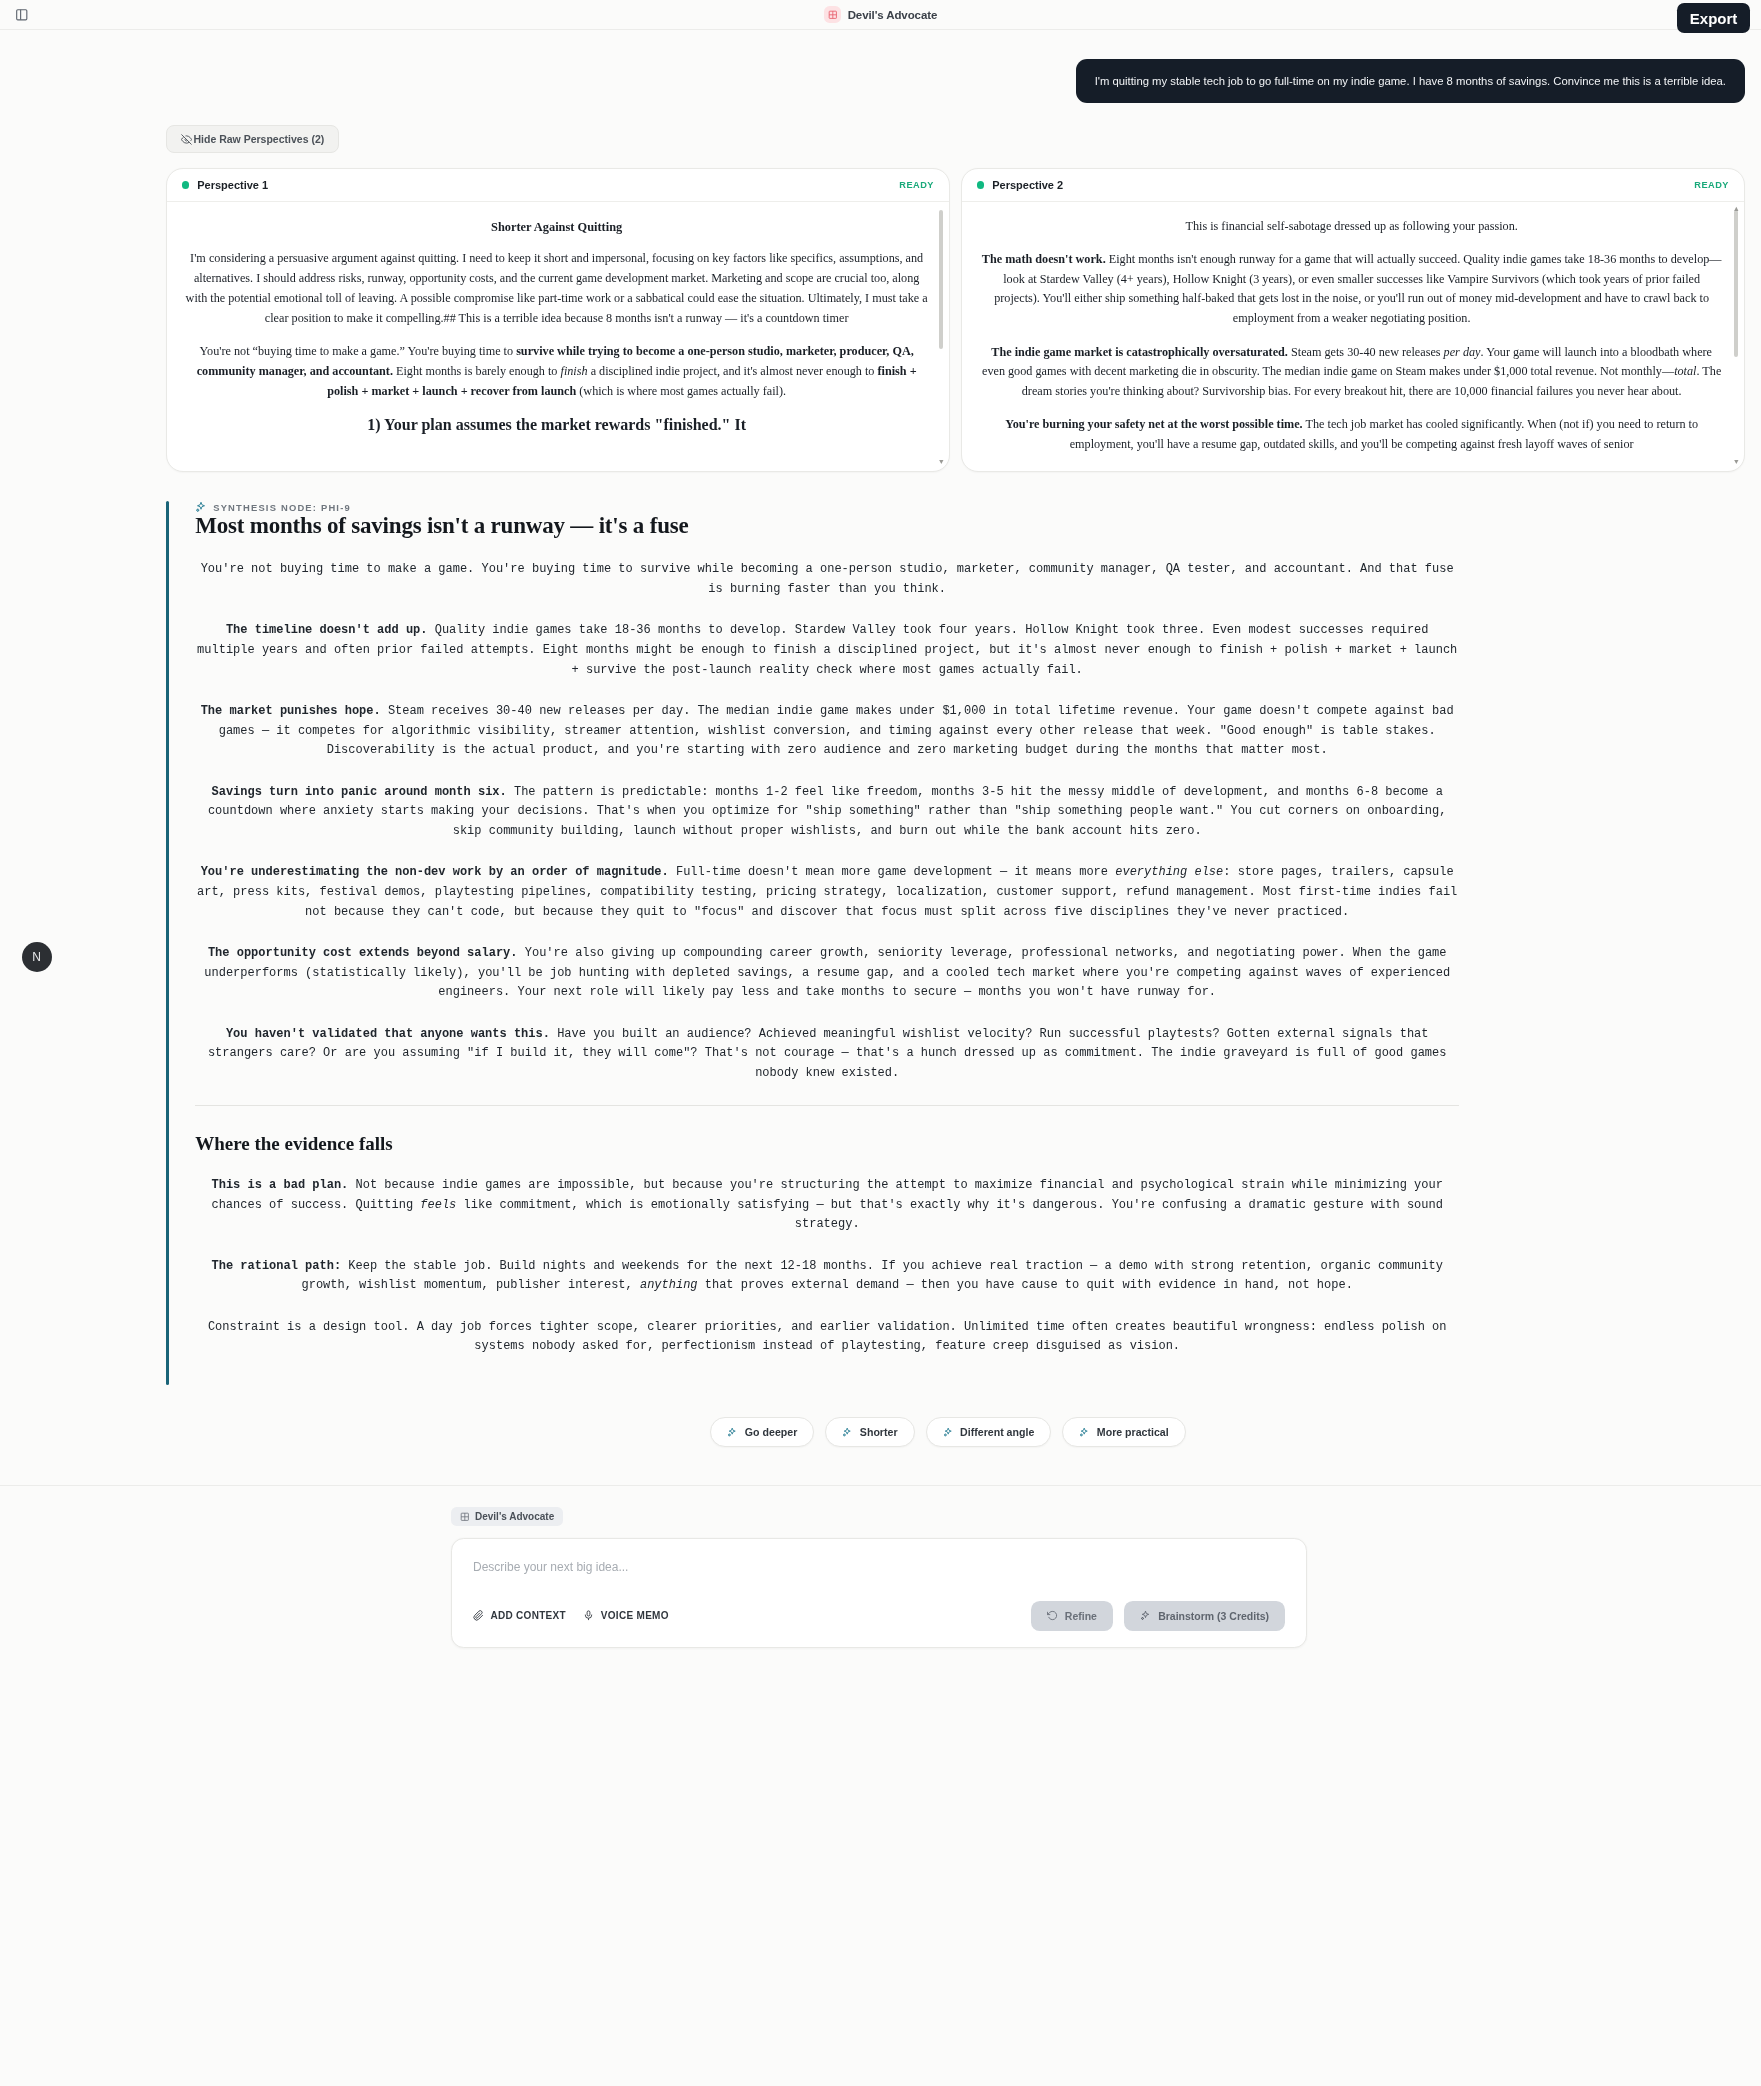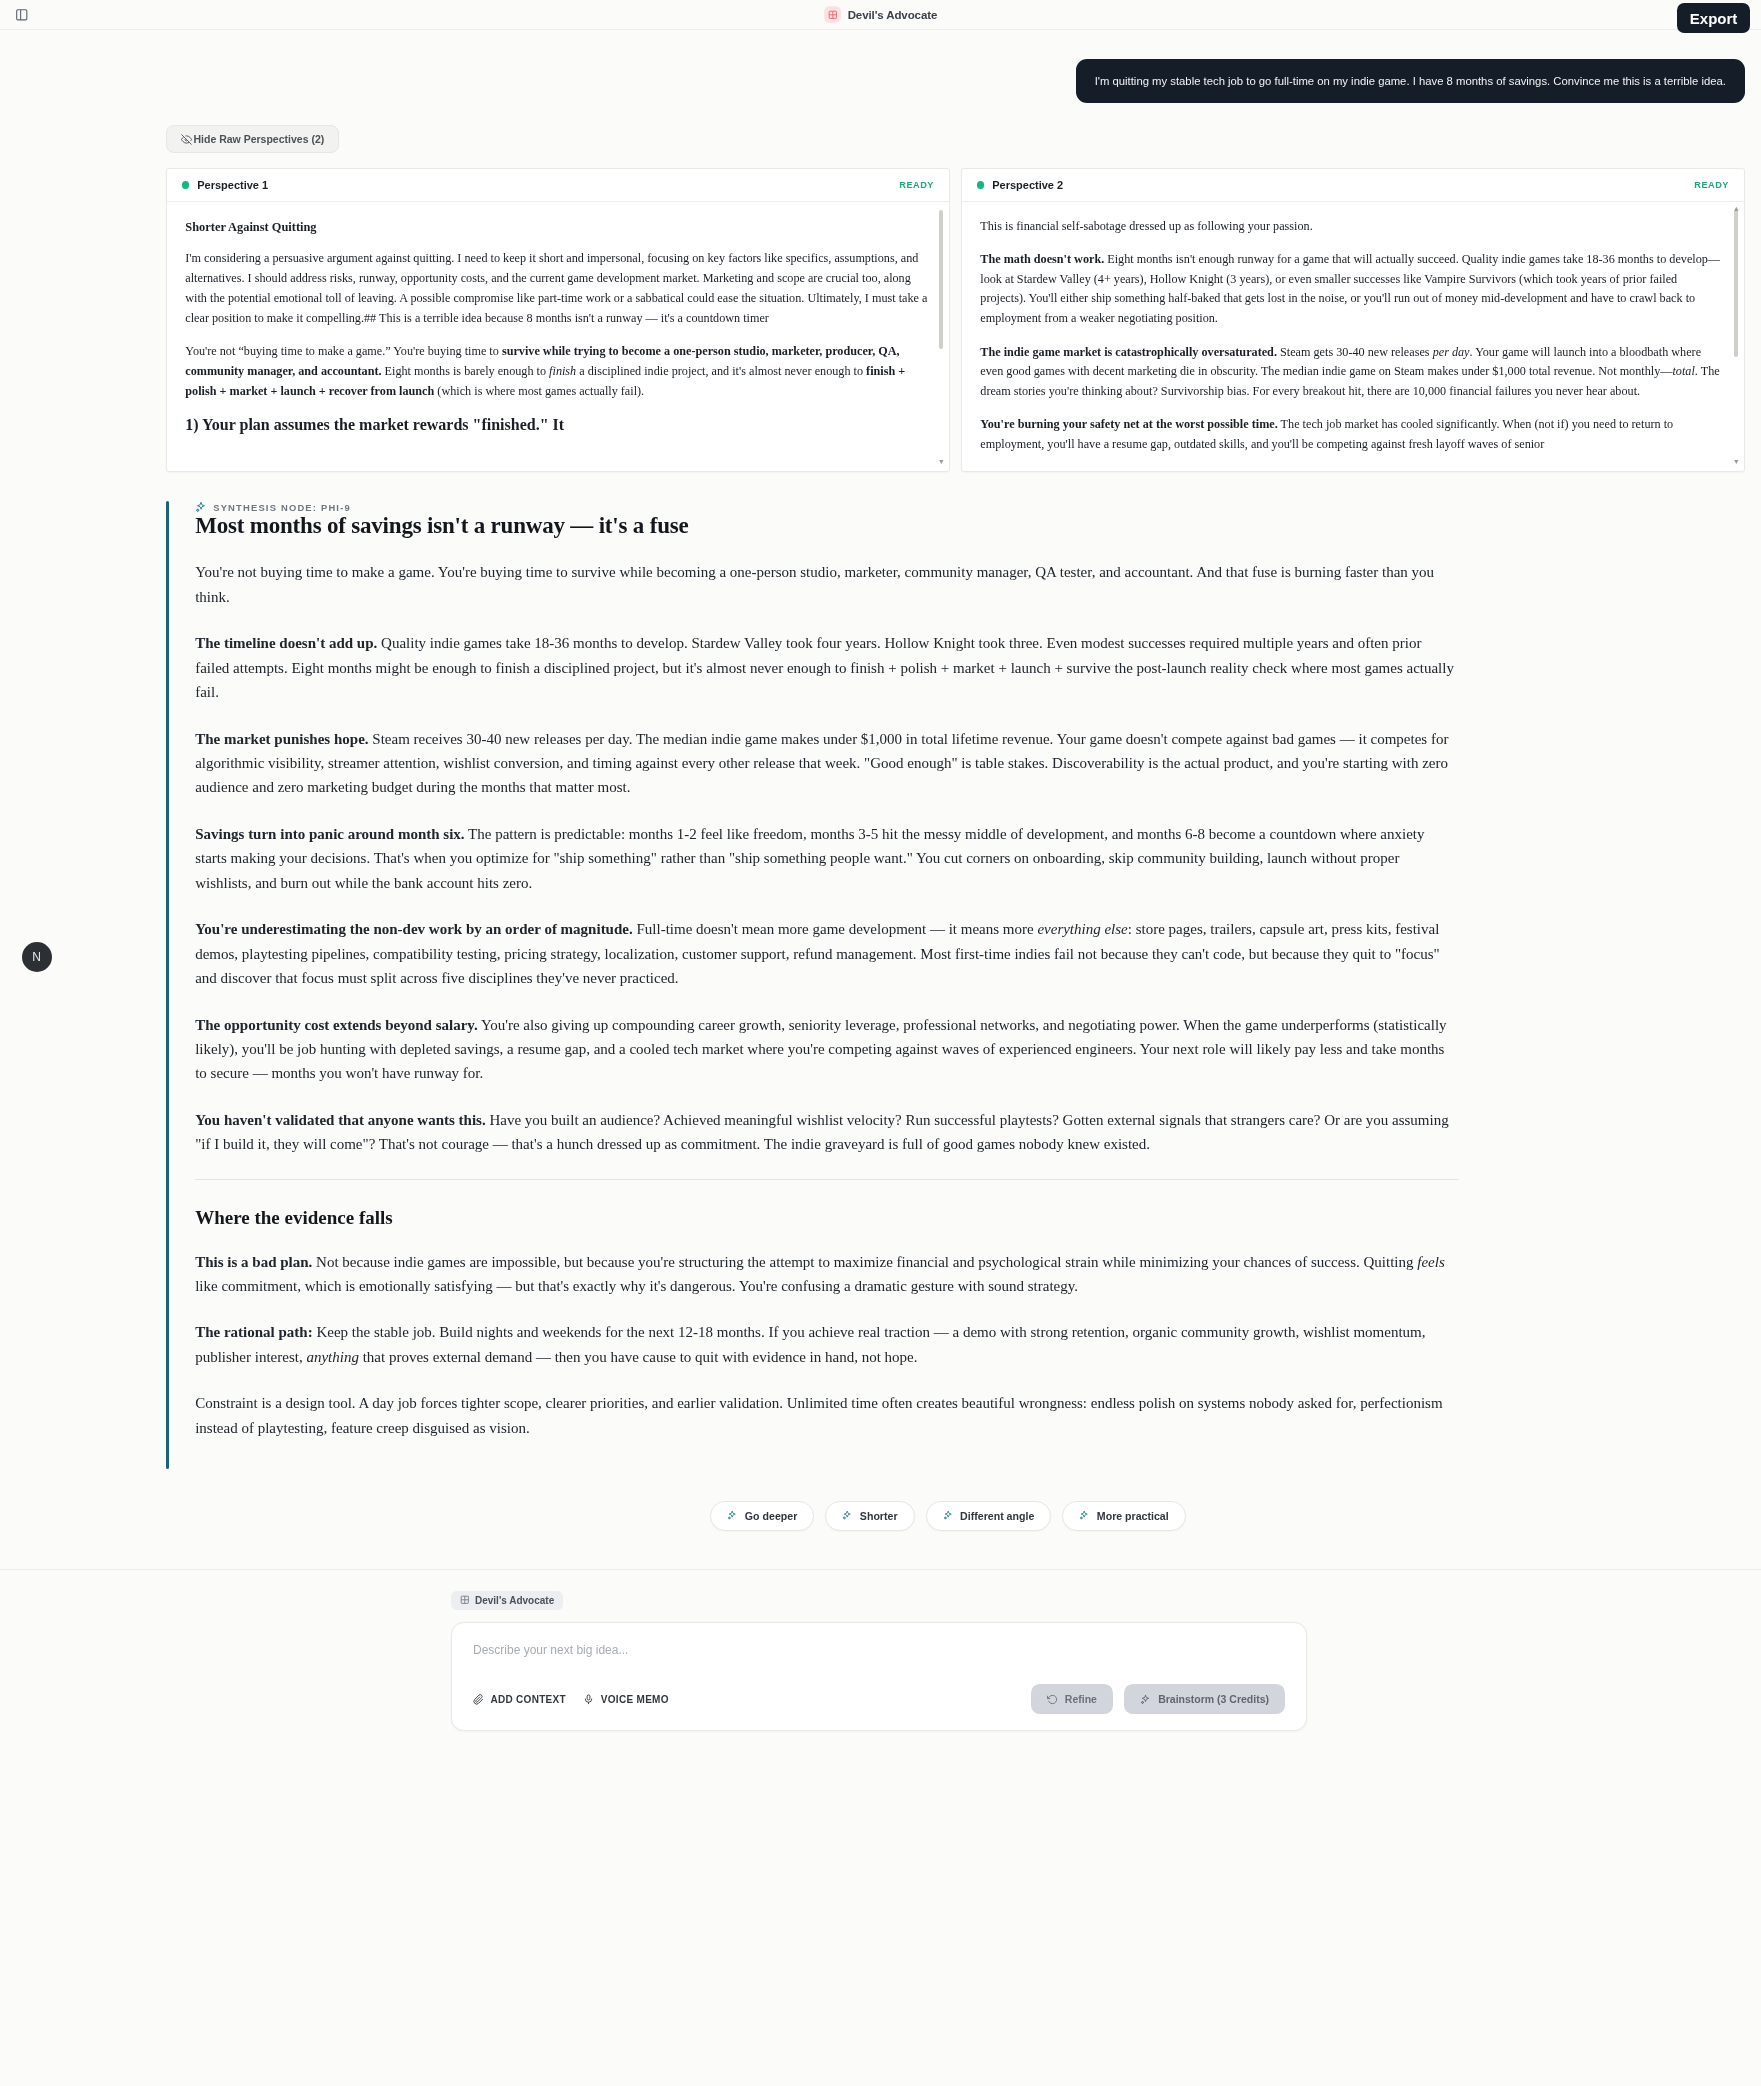--- a/index.html
+++ b/index.html
@@ -97,23 +97,24 @@
   
   .persp-row {
     display: flex;
     gap: 11px;
     padding: 14.3px 16px 0 166px;
   }
   .persp-card {
     flex: 1;
     background: #ffffff;
     border: 0.8px solid #e9e9e6;
-    border-radius: 3px;
+    border-radius: 17px;
     overflow: hidden;
     box-shadow: 0 0.8px 1.6px rgba(20,24,30,0.03);
+    text-align: center;
   }
   .persp-head {
     display: flex;
     align-items: center;
     justify-content: space-between;
     padding: 10.4px 15px;
     border-bottom: 0.8px solid #eeeeeb;
   }
   .persp-head-left { display: flex; align-items: center; gap: 8px; }
   .dot {
@@ -212,25 +213,26 @@
     margin-bottom: 21px;
   }
   .synth-h2 {
     font-family: "Liberation Serif", serif;
     font-size: 19px;
     font-weight: 700;
     color: #14181d;
     margin: 0 0 21px 0;
   }
   .synth-p {
-    font-family: Liberation Serif, serif;
-    font-size: 15px;
+    font-family: Liberation Mono, monospace;
+    font-size: 12px;
     line-height: 1.63;
     color: #20262d;
     margin: 0 0 22px 0;
+    text-align: center;
   }
   .synth-div {
     height: 0.8px;
     background: #e4e4e1;
     margin: 17.5px 0 27px 0;
   }
 
   
   .chips-row {
     display: flex;

